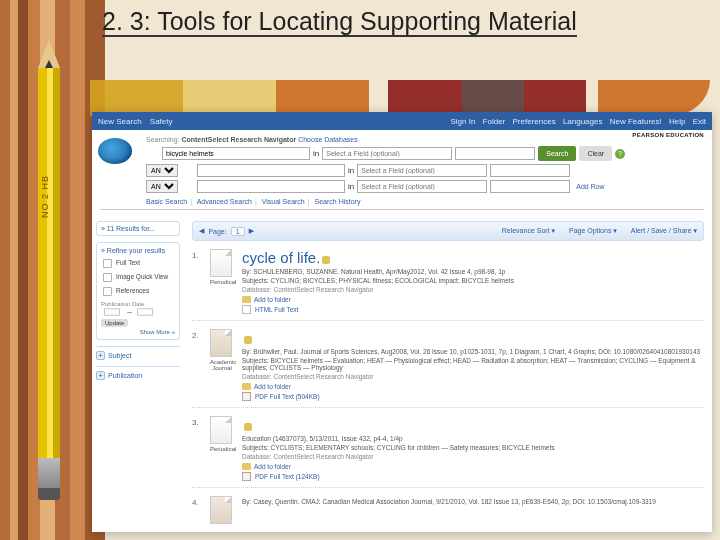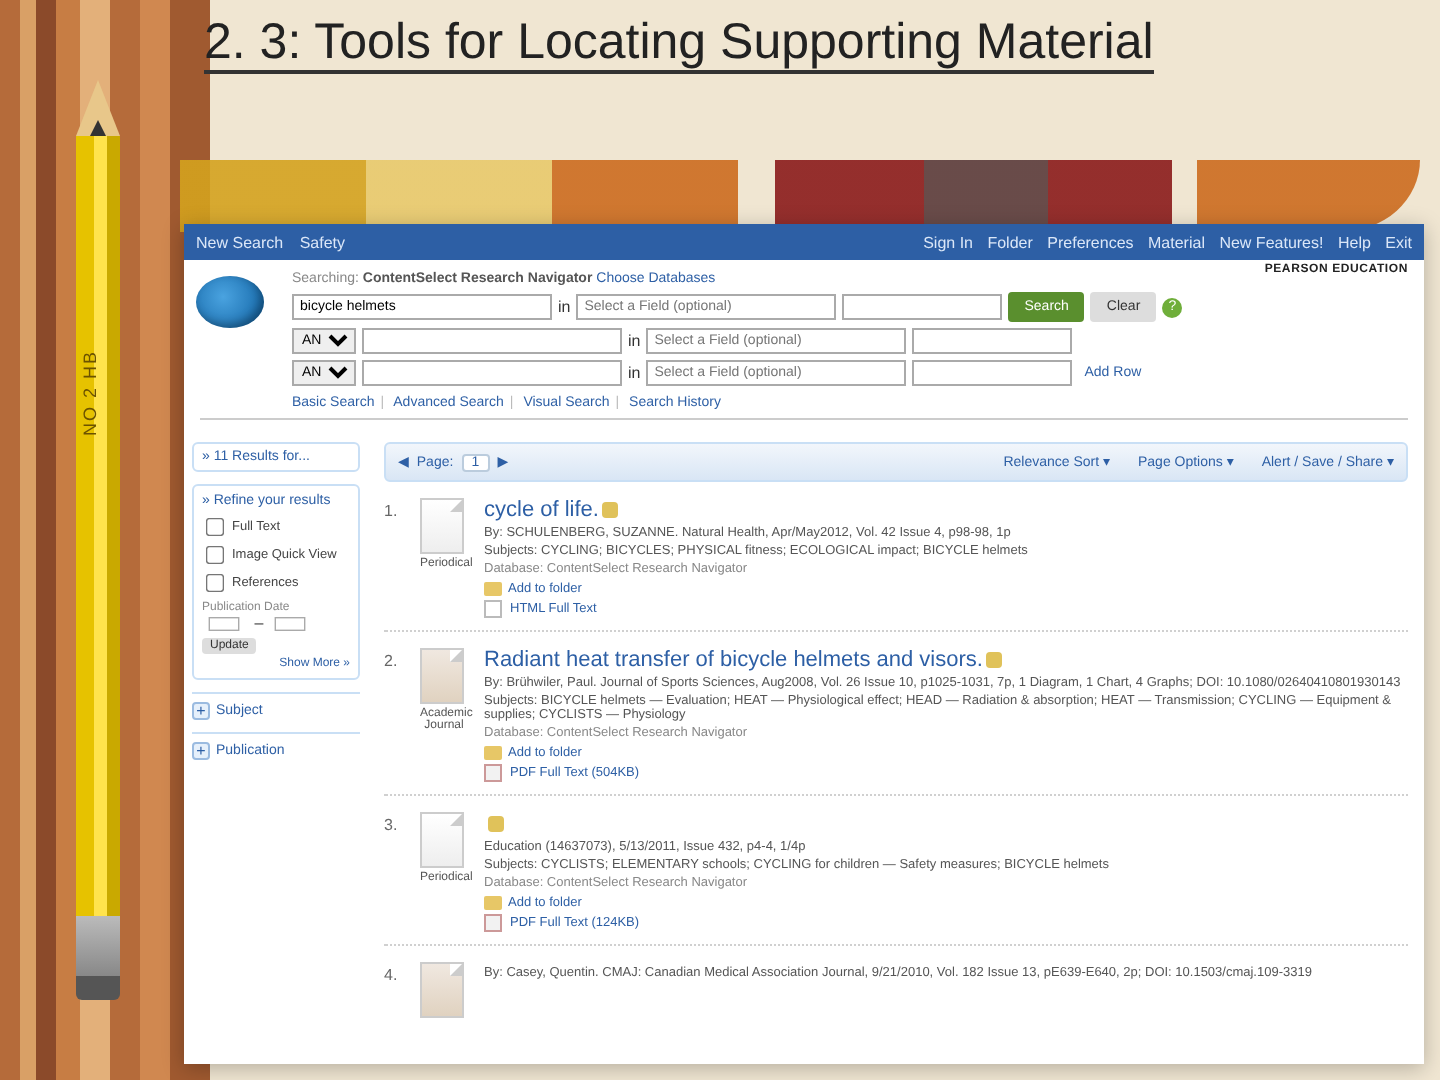--- a/index.html
+++ b/index.html
@@ -30,21 +30,21 @@
   .topbar .right a{ margin-right:0; margin-left:5px;text-align:right;}
 
   .searcharea { background:#fff; padding:6px 8px 6px 8px; position:relative;}
   .brandlogo { position:absolute; left:6px; top:8px; width:34px; height:26px; background:radial-gradient(circle at 40% 40%,#4aa3e0,#0d5fa0); border-radius:50%; box-shadow:inset -2px -2px 4px rgba(0,0,0,.3);}
   .pearson { position:absolute; right:8px; top:2px; font-size:6px; font-weight:bold; letter-spacing:.3px; color:#222;}
   .sline { margin-left:46px; font-size:7px; color:#555;}
   .sline .lbl{color:#888;}
   .sline span.link{color:#2d5fa5;}
   .srow { margin-left:46px; margin-top:3px; display:flex; align-items:center; gap:3px;}
   .srow input[type=text]{ height:13px; border:1px solid #aaa; font-size:7px; padding:0 3px; background:#fff;}
-  .srow .q{width:130px;} .srow .field{width:130px;} .srow .scope{width:80px;}
+  .srow .q{width:148px;margin-left:16px;} .srow .field{width:130px;} .srow .scope{width:80px;}
   .op{width:32px;height:13px;border:1px solid #aaa;font-size:7px;}
   .btn{height:15px;border:none;border-radius:2px;font-size:7px;padding:0 8px;cursor:pointer;}
   .btn.search{background:#5a8f2e;color:#fff;}
   .btn.clear{background:#ddd;color:#333;}
   .qmark{display:inline-block;width:10px;height:10px;border-radius:50%;background:#6fae3a;color:#fff;text-align:center;line-height:10px;font-size:7px;}
   .addrow{color:#2d5fa5;font-size:7px;margin-left:3px;}
   .stabs{margin-left:46px;margin-top:5px;font-size:7px;color:#2d5fa5;}
   .stabs span{margin-right:3px;} .stabs .sep{color:#bbb;}
 
   .divider{height:1px;background:#ccc;margin-top:4px;}
@@ -70,21 +70,21 @@
   .pager .right span{margin-left:6px;}
 
   .result{display:flex;gap:8px;margin-top:8px;border-bottom:1px dotted #d0d0d0;padding-bottom:6px;}
   .result .num{width:10px;font-size:8px;color:#666;padding-top:2px;}
   .result .thumb{width:24px;}
   .result .thumb .pg{width:22px;height:28px;border:1px solid #ccc;background:linear-gradient(#fff,#eee);position:relative;}
   .result .thumb .pg::after{content:"";position:absolute;right:0;top:0;width:6px;height:6px;background:linear-gradient(135deg,#fff 48%,#ccc 52%);}
   .result .thumb .cap{font-size:6px;color:#555;margin-top:2px;text-align:center;}
   .thumb.ac .pg{background:linear-gradient(#f0e8e0,#e0d2c0);}
   .rb{flex:1;}
-  .rb .title{color:#2d5fa5;font-size:11px;}
+  .rb .title{color:#2d5fa5;font-size:15px;}
   .rb .title .lock{display:inline-block;width:8px;height:8px;background:#e0c25a;border-radius:2px;position:relative;top:1px;margin-left:2px;}
   .rb .meta{font-size:6.5px;color:#555;margin-top:2px;}
   .rb .subj{font-size:6.5px;color:#555;margin-top:2px;}
   .rb .db{font-size:6.5px;color:#888;margin-top:2px;}
   .rb .act{font-size:6.5px;color:#2d5fa5;margin-top:3px;display:flex;align-items:center;gap:3px;}
   .rb .act .fold{display:inline-block;width:9px;height:7px;background:#e7c767;border-radius:1px;}
   .rb .ft{margin-top:2px;font-size:6.5px;color:#2d5fa5;display:flex;align-items:center;gap:4px;}
   .ft .icon{display:inline-block;width:9px;height:9px;border:1px solid #bbb;background:#fff;}
   .ft .icon.pdf{background:#f2f2f2;border-color:#c99;}
 
@@ -111,21 +111,21 @@
 
   <div class="topbar">
     <div class="left">
       <a href="#">New Search</a>
       <a href="#">Safety</a>
     </div>
     <div class="right">
       <a href="#">Sign In</a>
       <a href="#">Folder</a>
       <a href="#">Preferences</a>
-      <a href="#">Material</a>
+      <a href="#">Languages</a>
       <a href="#">New Features!</a>
       <a href="#">Help</a>
       <a href="#">Exit</a>
     </div>
   </div>
 
   <div class="searcharea">
     <div class="brandlogo"></div>
     <div class="pearson">PEARSON EDUCATION</div>
 
@@ -229,21 +229,21 @@
         </div>
       </div>
 
       <div class="result">
         <div class="num">2.</div>
         <div class="thumb ac">
             <div class="pg"></div>
             <div class="cap">Academic Journal</div>
           </div>
         <div class="rb">
-          <div class="title"><a>Radiant heat transfer of bicycle helmets and visors.</a><span class="lock"></span></div>
+          <div class="title"><span class="lock"></span></div>
           <div class="meta">By: Brühwiler, Paul. Journal of Sports Sciences, Aug2008, Vol. 26 Issue 10, p1025-1031, 7p, 1 Diagram, 1 Chart, 4 Graphs; DOI: 10.1080/02640410801930143</div>
           <div class="subj">Subjects: BICYCLE helmets — Evaluation; HEAT — Physiological effect; HEAD — Radiation &amp; absorption; HEAT — Transmission; CYCLING — Equipment &amp; supplies; CYCLISTS — Physiology</div>
           <div class="db">Database: ContentSelect Research Navigator</div>
           <div class="act">
               <span class="fold"></span>
               <a>Add to folder</a>
             </div>
           <div class="ft">
               <span class="icon pdf"></span>
               <a>PDF Full Text (504KB)</a>

